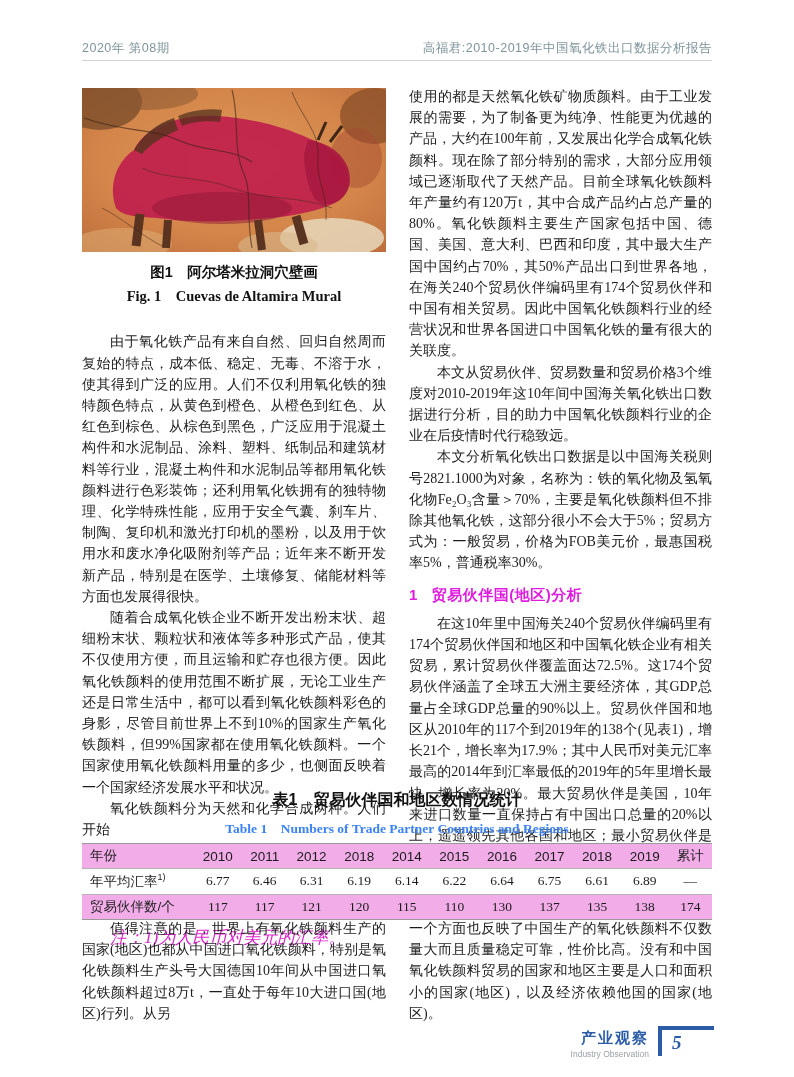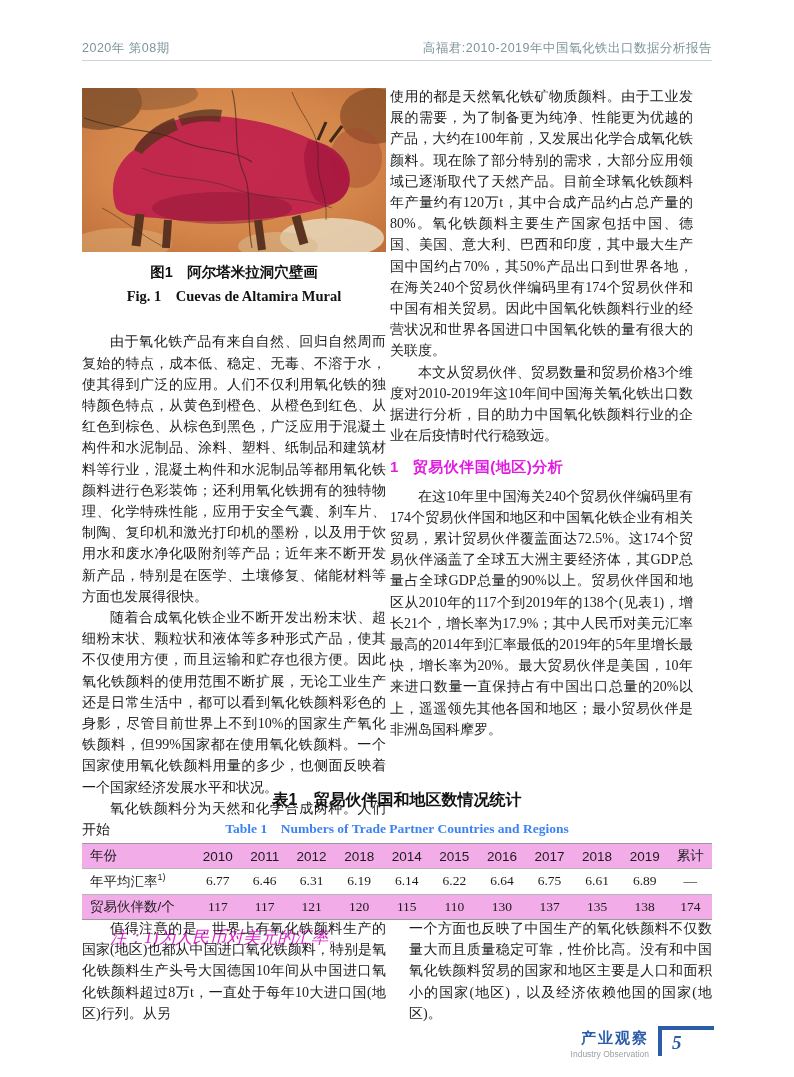--- a/index.html
+++ b/index.html
@@ -21,21 +21,21 @@
     font-size: 12.5px; color: #7e949b; letter-spacing: 0.5px;
   }
   .header-rule {
     position: absolute; left: 82px; right: 82px; top: 60px;
     border-top: 1px solid #ccd6d8;
   }
   
   .col { position: absolute; width: 304px; font-size: 14px; line-height: 21.2px; text-align: justify; }
   .col p { text-align: justify; }
   .col-left  { left: 82px;  top: 88px; }
-  .col-right { left: 390px; top: 86px; width: 303px; }
+  .col-right { left: 409px; top: 86px; width: 303px; }
   p.indent   { text-indent: 2em; }
   p.noindent { text-indent: 0; }
 
   
   figure { margin: 0 0 24px 0; }
   .mural-svg { display: block; width: 304px; height: 164px; }
   .cap-cn {
     display: block; text-align: center; margin-top: 10px;
     font-family: "Liberation Sans", "DejaVu Sans", sans-serif;
     font-weight: bold; font-size: 14.5px; color: #111;
@@ -162,20 +162,21 @@
       </figcaption>
     </figure>
     <p class="indent">由于氧化铁产品有来自自然、回归自然周而复始的特点，成本低、稳定、无毒、不溶于水，使其得到广泛的应用。人们不仅利用氧化铁的独特颜色特点，从黄色到橙色、从橙色到红色、从红色到棕色、从棕色到黑色，广泛应用于混凝土构件和水泥制品、涂料、塑料、纸制品和建筑材料等行业，混凝土构件和水泥制品等都用氧化铁颜料进行色彩装饰；还利用氧化铁拥有的独特物理、化学特殊性能，应用于安全气囊、刹车片、制陶、复印机和激光打印机的墨粉，以及用于饮用水和废水净化吸附剂等产品；近年来不断开发新产品，特别是在医学、土壤修复、储能材料等方面也发展得很快。</p>
     <p class="indent">随着合成氧化铁企业不断开发出粉末状、超细粉末状、颗粒状和液体等多种形式产品，使其不仅使用方便，而且运输和贮存也很方便。因此氧化铁颜料的使用范围不断扩展，无论工业生产还是日常生活中，都可以看到氧化铁颜料彩色的身影，尽管目前世界上不到10%的国家生产氧化铁颜料，但99%国家都在使用氧化铁颜料。一个国家使用氧化铁颜料用量的多少，也侧面反映着一个国家经济发展水平和状况。</p>
     <p class="indent">氧化铁颜料分为天然和化学合成两种。人们开始</p>
   </div>
 
   <div class="col col-right">
     <p class="noindent">使用的都是天然氧化铁矿物质颜料。由于工业发展的需要，为了制备更为纯净、性能更为优越的产品，大约在100年前，又发展出化学合成氧化铁颜料。现在除了部分特别的需求，大部分应用领域已逐渐取代了天然产品。目前全球氧化铁颜料年产量约有120万t，其中合成产品约占总产量的80%。氧化铁颜料主要生产国家包括中国、德国、美国、意大利、巴西和印度，其中最大生产国中国约占70%，其50%产品出口到世界各地，在海关240个贸易伙伴编码里有174个贸易伙伴和中国有相关贸易。因此中国氧化铁颜料行业的经营状况和世界各国进口中国氧化铁的量有很大的关联度。</p>
     <p class="indent">本文从贸易伙伴、贸易数量和贸易价格3个维度对2010-2019年这10年间中国海关氧化铁出口数据进行分析，目的助力中国氧化铁颜料行业的企业在后疫情时代行稳致远。</p>
+    <p class="indent">本文分析氧化铁出口数据是以中国海关税则号2821.1000为对象，名称为：铁的氧化物及氢氧化物Fe₂O₃含量＞70%，主要是氧化铁颜料但不排除其他氧化铁，这部分很小不会大于5%；贸易方式为：一般贸易，价格为FOB美元价，最惠国税率5%，普通税率30%。</p>
     <h2 class="sec-head" style="color:#e11ce1;">
       <span class="sec-num">1</span><span>贸易伙伴国(地区)分析</span>
     </h2>
     <p class="indent">在这10年里中国海关240个贸易伙伴编码里有174个贸易伙伴国和地区和中国氧化铁企业有相关贸易，累计贸易伙伴覆盖面达72.5%。这174个贸易伙伴涵盖了全球五大洲主要经济体，其GDP总量占全球GDP总量的90%以上。贸易伙伴国和地区从2010年的117个到2019年的138个(见表1)，增长21个，增长率为17.9%；其中人民币对美元汇率最高的2014年到汇率最低的2019年的5年里增长最快，增长率为20%。最大贸易伙伴是美国，10年来进口数量一直保持占有中国出口总量的20%以上，遥遥领先其他各国和地区；最小贸易伙伴是非洲岛国科摩罗。</p>
   </div>
 
   <div class="table-block">
     <div class="tbl-title-cn">表1　贸易伙伴国和地区数情况统计</div>
     <div class="tbl-title-en">Table 1　Numbers of Trade Partner Countries and Regions</div>
     <table class="data">

